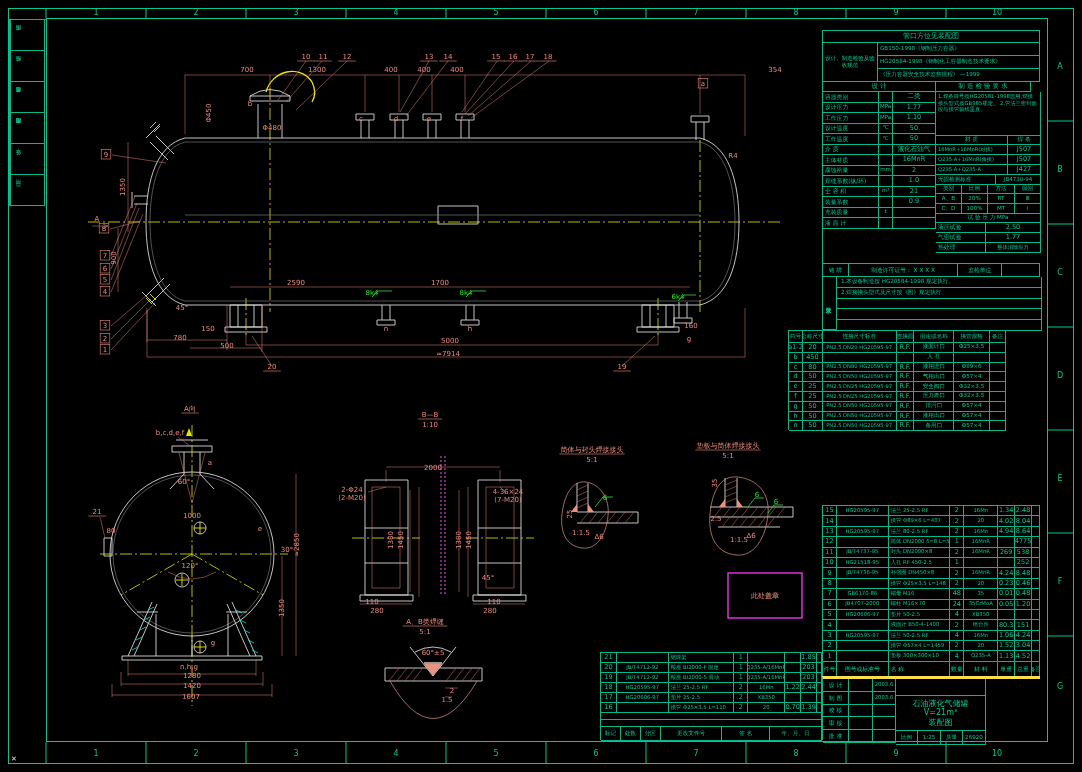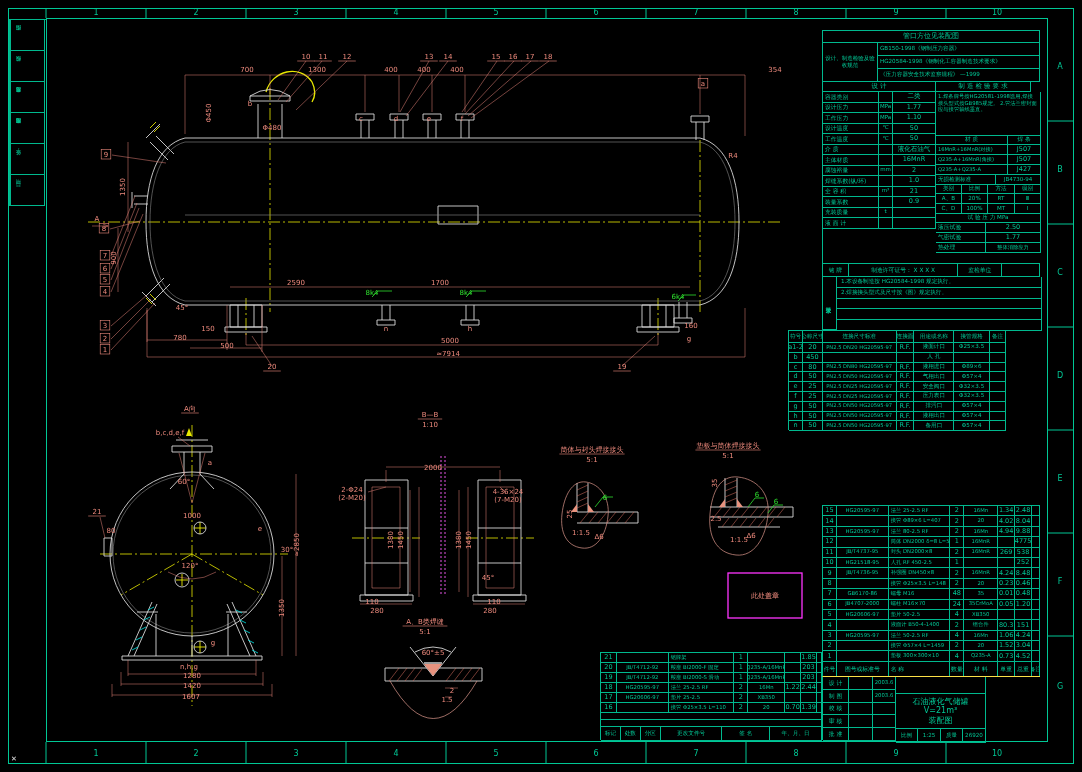--- a/index.html
+++ b/index.html
@@ -69,21 +69,21 @@
   .t6{left:600px;top:652px;width:222px;}
   .ct-row{height:10px;}
   .j0{width:16px;} .j1{width:52px;font-size:5.3px;} .j2{width:66px;font-size:5.3px;justify-content:flex-start;padding-left:2px;}
   .j3{width:14px;} .j4{width:37px;font-size:5.3px;} .j5{width:16px;} .j6{width:16px;} .j7{width:5px;}
   .t6empty{height:7px;}
   
   .t7{left:600px;top:726px;width:222px;height:14px;}
   .s0{width:20px;} .s1{width:20px;} .s2{width:20px;} .s3{width:62px;} .s4{width:48px;} .s5{width:52px;}
   .t7 .c{height:14px;font-size:5.6px;}
   
-  .t8{left:822px;top:676px;width:218px;height:64px;display:flex;border-top:1px solid #fde047;border-left:1px solid #00b98e;background:#000;}
+  .t8{left:822px;top:676px;width:218px;height:64px;display:flex;border-top:3px solid #fde047;border-left:1px solid #00b98e;background:#000;}
   .sigcol{width:73px;}
   .sigrow{height:12.8px;}
   .g0{width:26px;font-size:5.8px;} .g1{width:24px;} .g2{width:23px;font-size:5.3px;}
   .midcol{width:90px;}
   .company{height:16px;border-right:1px solid #00b98e;border-bottom:1px solid #00b98e;}
   .titlebox{height:34px;border-right:1px solid #00b98e;border-bottom:1px solid #00b98e;
      display:flex;flex-direction:column;align-items:center;justify-content:center;}
   .titleline{font-size:8px;line-height:1.15;}
   .strip{height:14px;display:flex;}
   .strip .c{height:14px;font-size:5.6px;}
@@ -772,21 +772,21 @@
           <div class="c k7"></div>
         </div>
 
         <div class="r pt-row">
           <div class="c k0">13</div>
           <div class="c k1">HG20595-97</div>
           <div class="c k2">法兰 80-2.5 RF</div>
           <div class="c k3">2</div>
           <div class="c k4">16Mn</div>
           <div class="c k5">4.94</div>
-          <div class="c k6">9.88</div>
+          <div class="c k6">8.64</div>
           <div class="c k7"></div>
         </div>
 
         <div class="r pt-row">
           <div class="c k0">12</div>
           <div class="c k1"></div>
           <div class="c k2">筒体 DN2000 δ=8 L=5000</div>
           <div class="c k3">1</div>
           <div class="c k4">16MnR</div>
           <div class="c k5"></div>
@@ -903,21 +903,21 @@
           <div class="c k6">3.04</div>
           <div class="c k7"></div>
         </div>
 
         <div class="r pt-row">
           <div class="c k0">1</div>
           <div class="c k1"></div>
           <div class="c k2">垫板 300×300×10</div>
           <div class="c k3">4</div>
           <div class="c k4">Q235-A</div>
-          <div class="c k5">0.73</div>
+          <div class="c k5">1.13</div>
           <div class="c k6">4.52</div>
           <div class="c k7"></div>
         </div>
       </div>
     <div class="r pt-head">
       <div class="c k0">件号</div>
       <div class="c k1">图号或标准号</div>
       <div class="c k2">名       称</div>
       <div class="c k3">数量</div>
       <div class="c k4">材 料</div>

